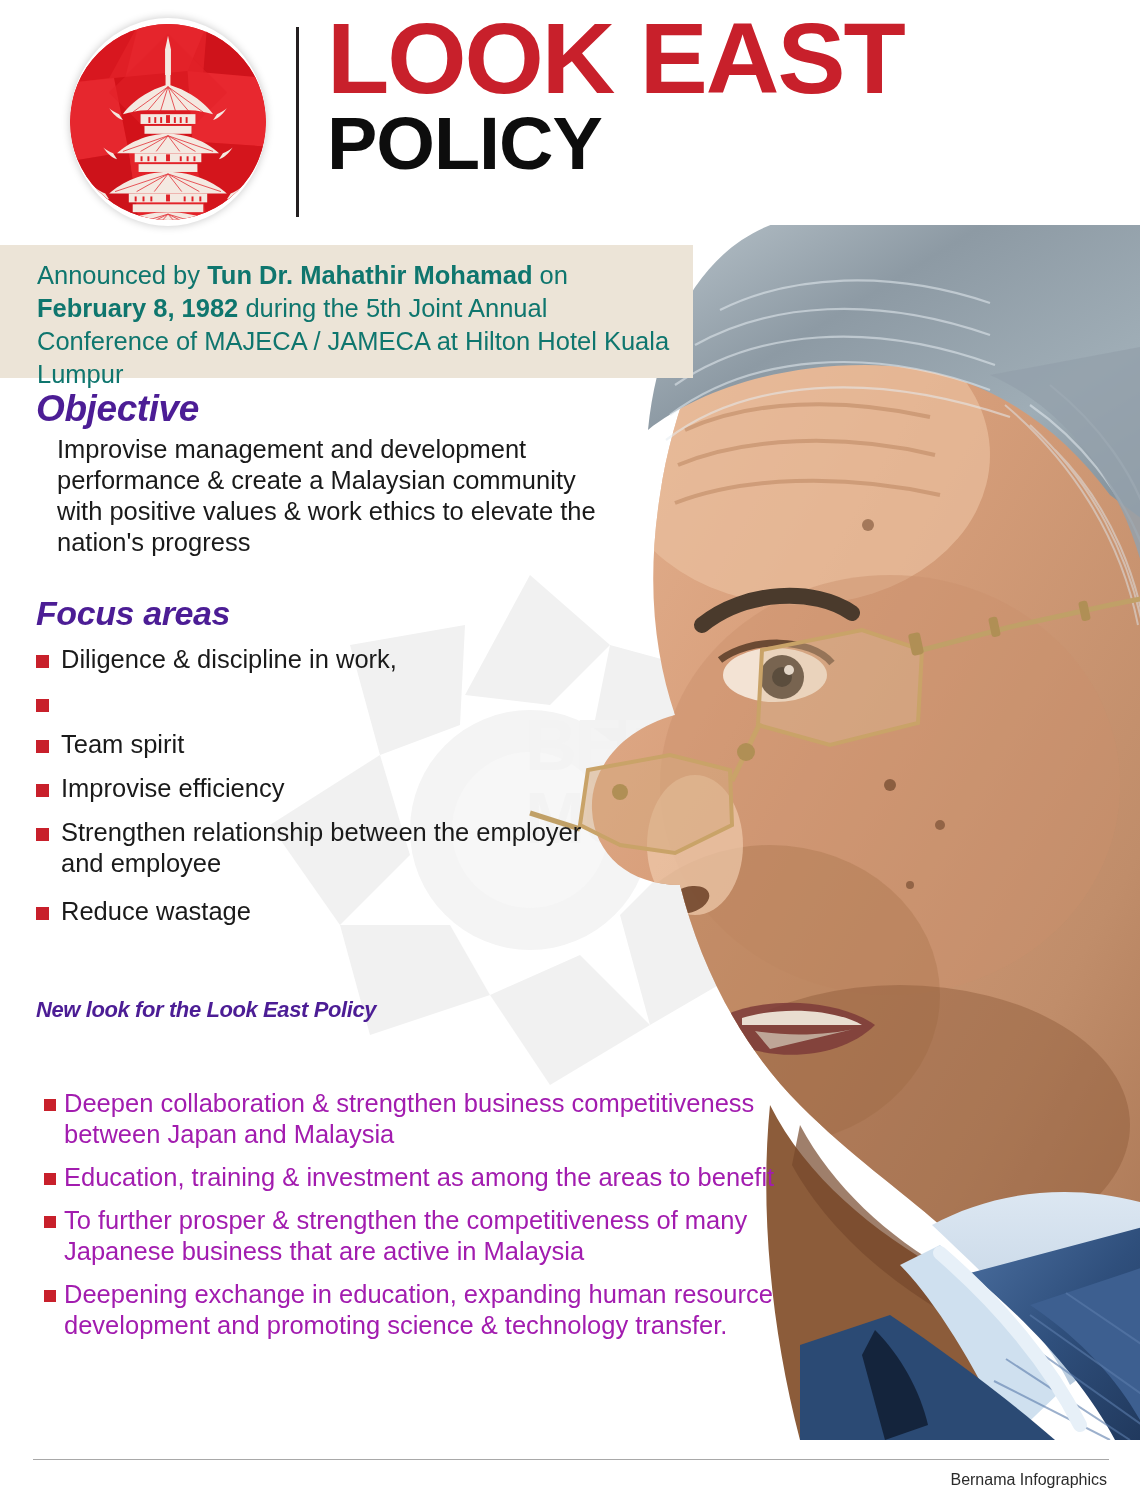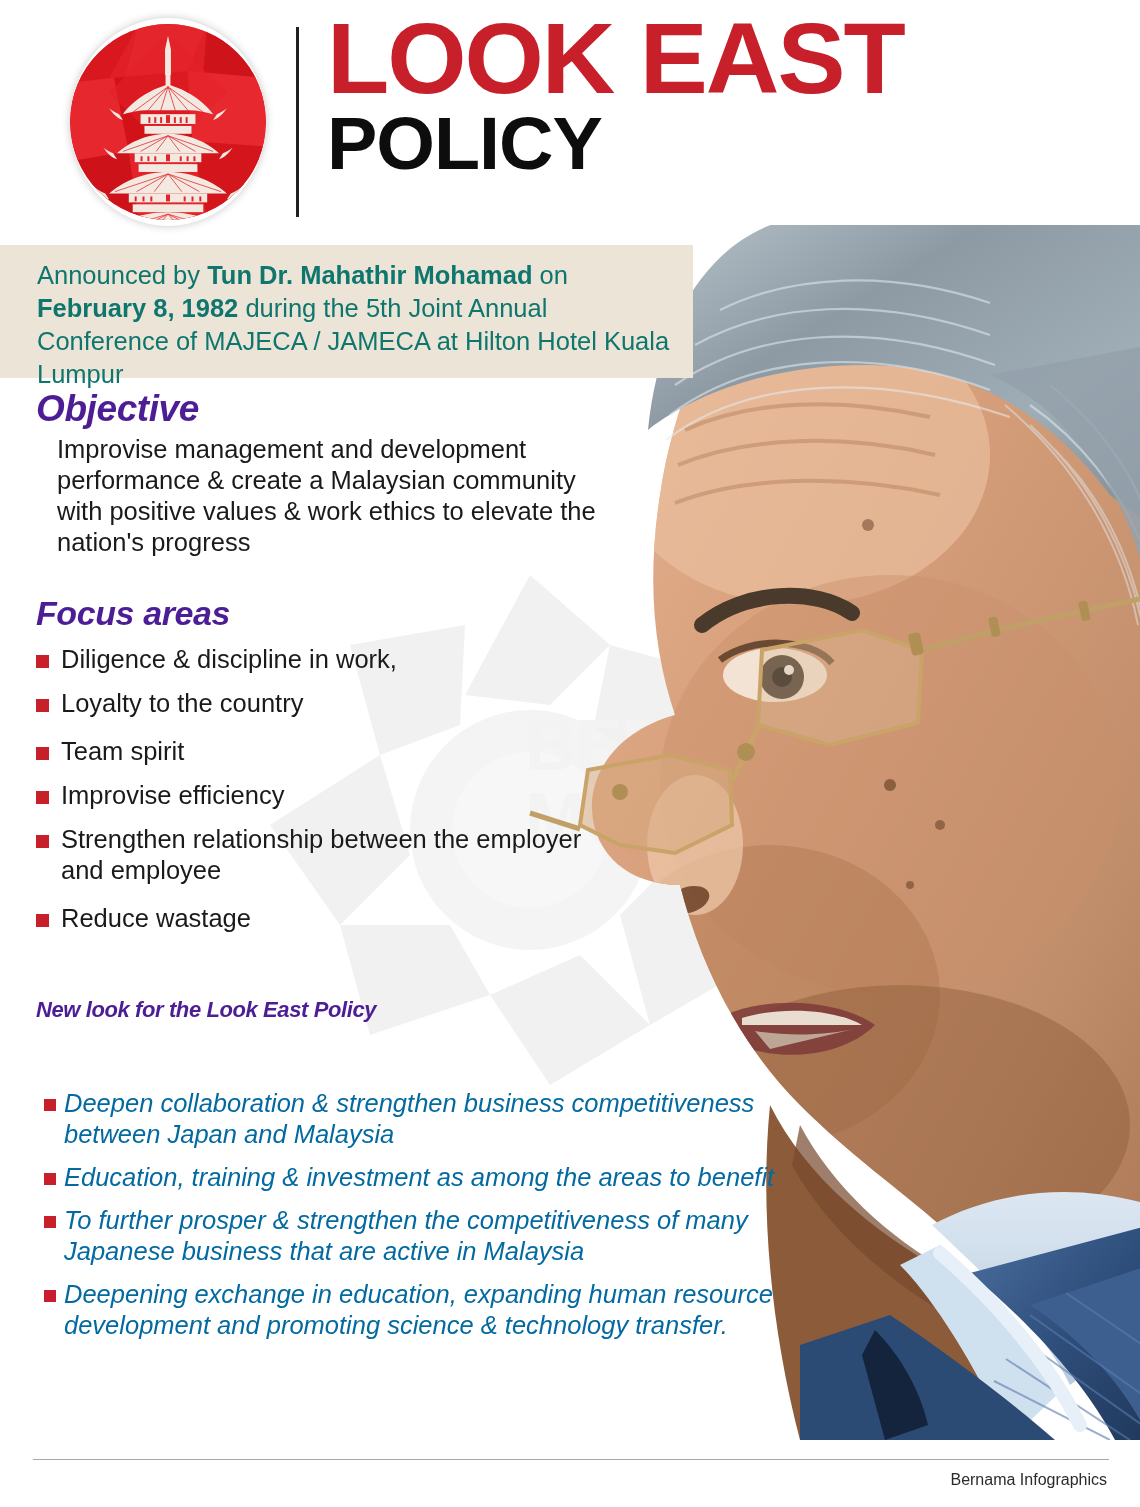--- a/index.html
+++ b/index.html
@@ -202,22 +202,21 @@
   .newlook-list .sq {
     flex: 0 0 auto;
     width: 12px; height: 12px;
     background: #C8202B;
     margin-top: 11px;
     margin-right: 8px;
   }
   .newlook-list .txt {
     font-size: 25.5px;
     line-height: 31px;
-    color: #0369a1;
-    font-style: italic;
+    color: #a21caf;
   }
 
   
   .footer-rule {
     position: absolute;
     left: 33px;
     top: 1459px;
     width: 1076px;
     height: 1px;
     background: #a8a8a8;
@@ -513,21 +512,20 @@
 
     <div class="sec-head" id="focus-heading">Focus areas</div>
 
     <div class="focus-list">
       <div class="bullet-row tight">
         <span class="sq"></span>
         <span class="txt">Diligence &amp; discipline in work,</span>
       </div>
       <div class="bullet-row">
         <span class="sq"></span>
-        <span class="txt">Loyalty to the country</span>
       </div>
       <div class="bullet-row tight">
         <span class="sq"></span>
         <span class="txt">Team spirit</span>
       </div>
       <div class="bullet-row tight">
         <span class="sq"></span>
         <span class="txt">Improvise efficiency</span>
       </div>
       <div class="bullet-row">

